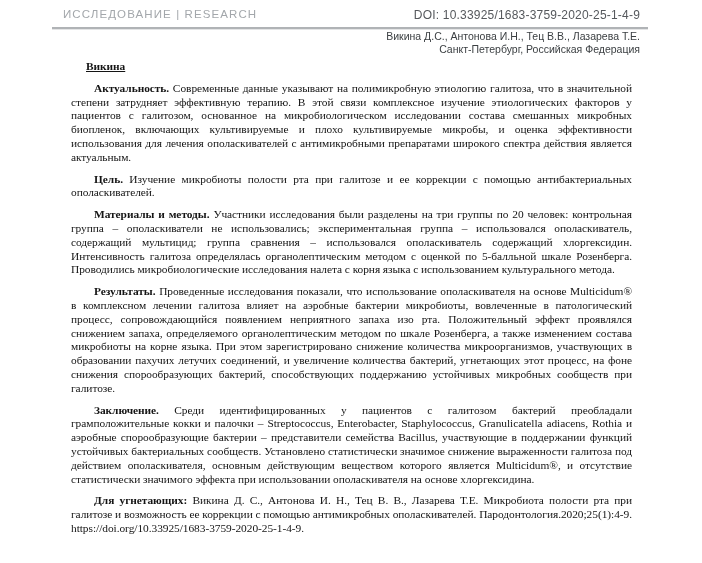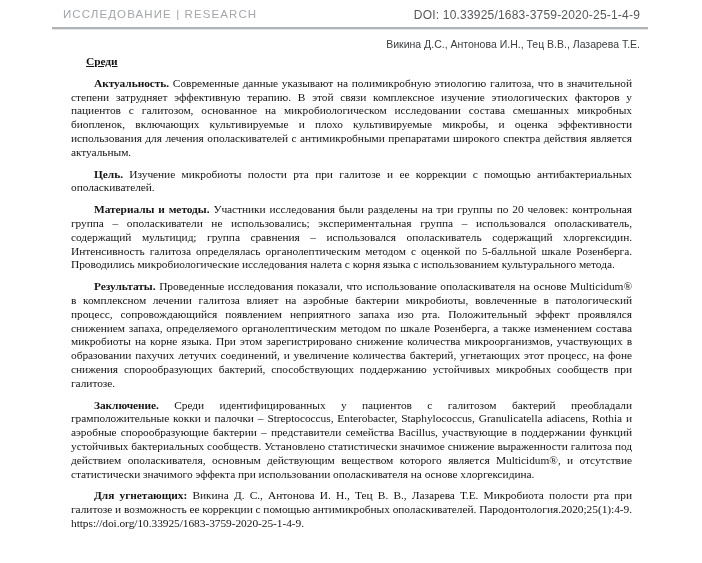--- a/index.html
+++ b/index.html
@@ -45,21 +45,21 @@
     letter-spacing: -0.3px;
     color: #1e1e1e;
   }
   .byline {
     font-family: "Liberation Sans", sans-serif;
     font-size: 10.5px;
     line-height: 13px;
     color: #3c4043;
     text-align: right;
   }
-  .authors { margin-top: 8px; font-weight: 500; }
+  .authors { margin-top: 0; font-weight: 500; }
   .abstract {
     margin-top: 4px;
     font-family: "Liberation Serif", serif;
     font-size: 11.4px;
     line-height: 13.8px;
     letter-spacing: -0.05px;
     color: #141414;
     text-align: justify;
   }
   .ab-heading {
@@ -80,23 +80,24 @@
 
   <div class="header">
     <span class="section-label">ИССЛЕДОВАНИЕ | RESEARCH</span>
     <span class="doi">DOI: 10.33925/1683-3759-2020-25-1-4-9</span>
   </div>
 
   <div class="rule"></div>
 
 
   <div class="byline authors">Викина Д.С., Антонова И.Н., Тец В.В., Лазарева Т.Е.</div>
+  <div class="byline">Санкт-Петербург, Российская Федерация</div>
 
   <section class="abstract">
-    <div class="ab-heading">Среди</div>
+    <div class="ab-heading">Викина</div>
 
     <p class="ab-par"><b class="ab-label">Актуальность.</b> <span>Современные данные указывают на полимикробную этиологию галитоза, что в значительной степени затрудняет эффективную терапию. В этой связи комплексное изучение этиологических факторов у пациентов с галитозом, основанное на микробиологическом исследовании состава смешанных микробных биопленок, включающих культивируемые и плохо культивируемые микробы, и оценка эффективности использования для лечения ополаскивателей с антимикробными препаратами широкого спектра действия является актуальным.</span></p>
 
     <p class="ab-par"><b class="ab-label">Цель.</b> <span>Изучение микробиоты полости рта при галитозе и ее коррекции с помощью антибактериальных ополаскивателей.</span></p>
 
     <p class="ab-par"><b class="ab-label">Материалы и методы.</b> <span>Участники исследования были разделены на три группы по 20 человек: контрольная группа – ополаскиватели не использовались; экспериментальная группа – использовался ополаскиватель, содержащий мультицид; группа сравнения – использовался ополаскиватель содержащий хлоргексидин. Интенсивность галитоза определялась органолептическим методом с оценкой по 5-балльной шкале Розенберга. Проводились микробиологические исследования налета с корня языка с использованием культурального метода.</span></p>
 
     <p class="ab-par"><b class="ab-label">Результаты.</b> <span>Проведенные исследования показали, что использование ополаскивателя на основе Multicidum® в комплексном лечении галитоза влияет на аэробные бактерии микробиоты, вовлеченные в патологический процесс, сопровождающийся появлением неприятного запаха изо рта. Положительный эффект проявлялся снижением запаха, определяемого органолептическим методом по шкале Розенберга, а также изменением состава микробиоты на корне языка. При этом зарегистрировано снижение количества микроорганизмов, участвующих в образовании пахучих летучих соединений, и увеличение количества бактерий, угнетающих этот процесс, на фоне снижения спорообразующих бактерий, способствующих поддержанию устойчивых микробных сообществ при галитозе.</span></p>
 
     <p class="ab-par"><b class="ab-label">Заключение.</b> <span>Среди идентифицированных у пациентов с галитозом бактерий преобладали грамположительные кокки и палочки – Streptococcus, Enterobacter, Staphylococcus, Granulicatella adiacens, Rothia и аэробные спорообразующие бактерии – представители семейства Bacillus, участвующие в поддержании функций устойчивых бактериальных сообществ. Установлено статистически значимое снижение выраженности галитоза под действием ополаскивателя, основным действующим веществом которого является Multicidum®, и отсутствие статистически значимого эффекта при использовании ополаскивателя на основе хлоргексидина.</span></p>

